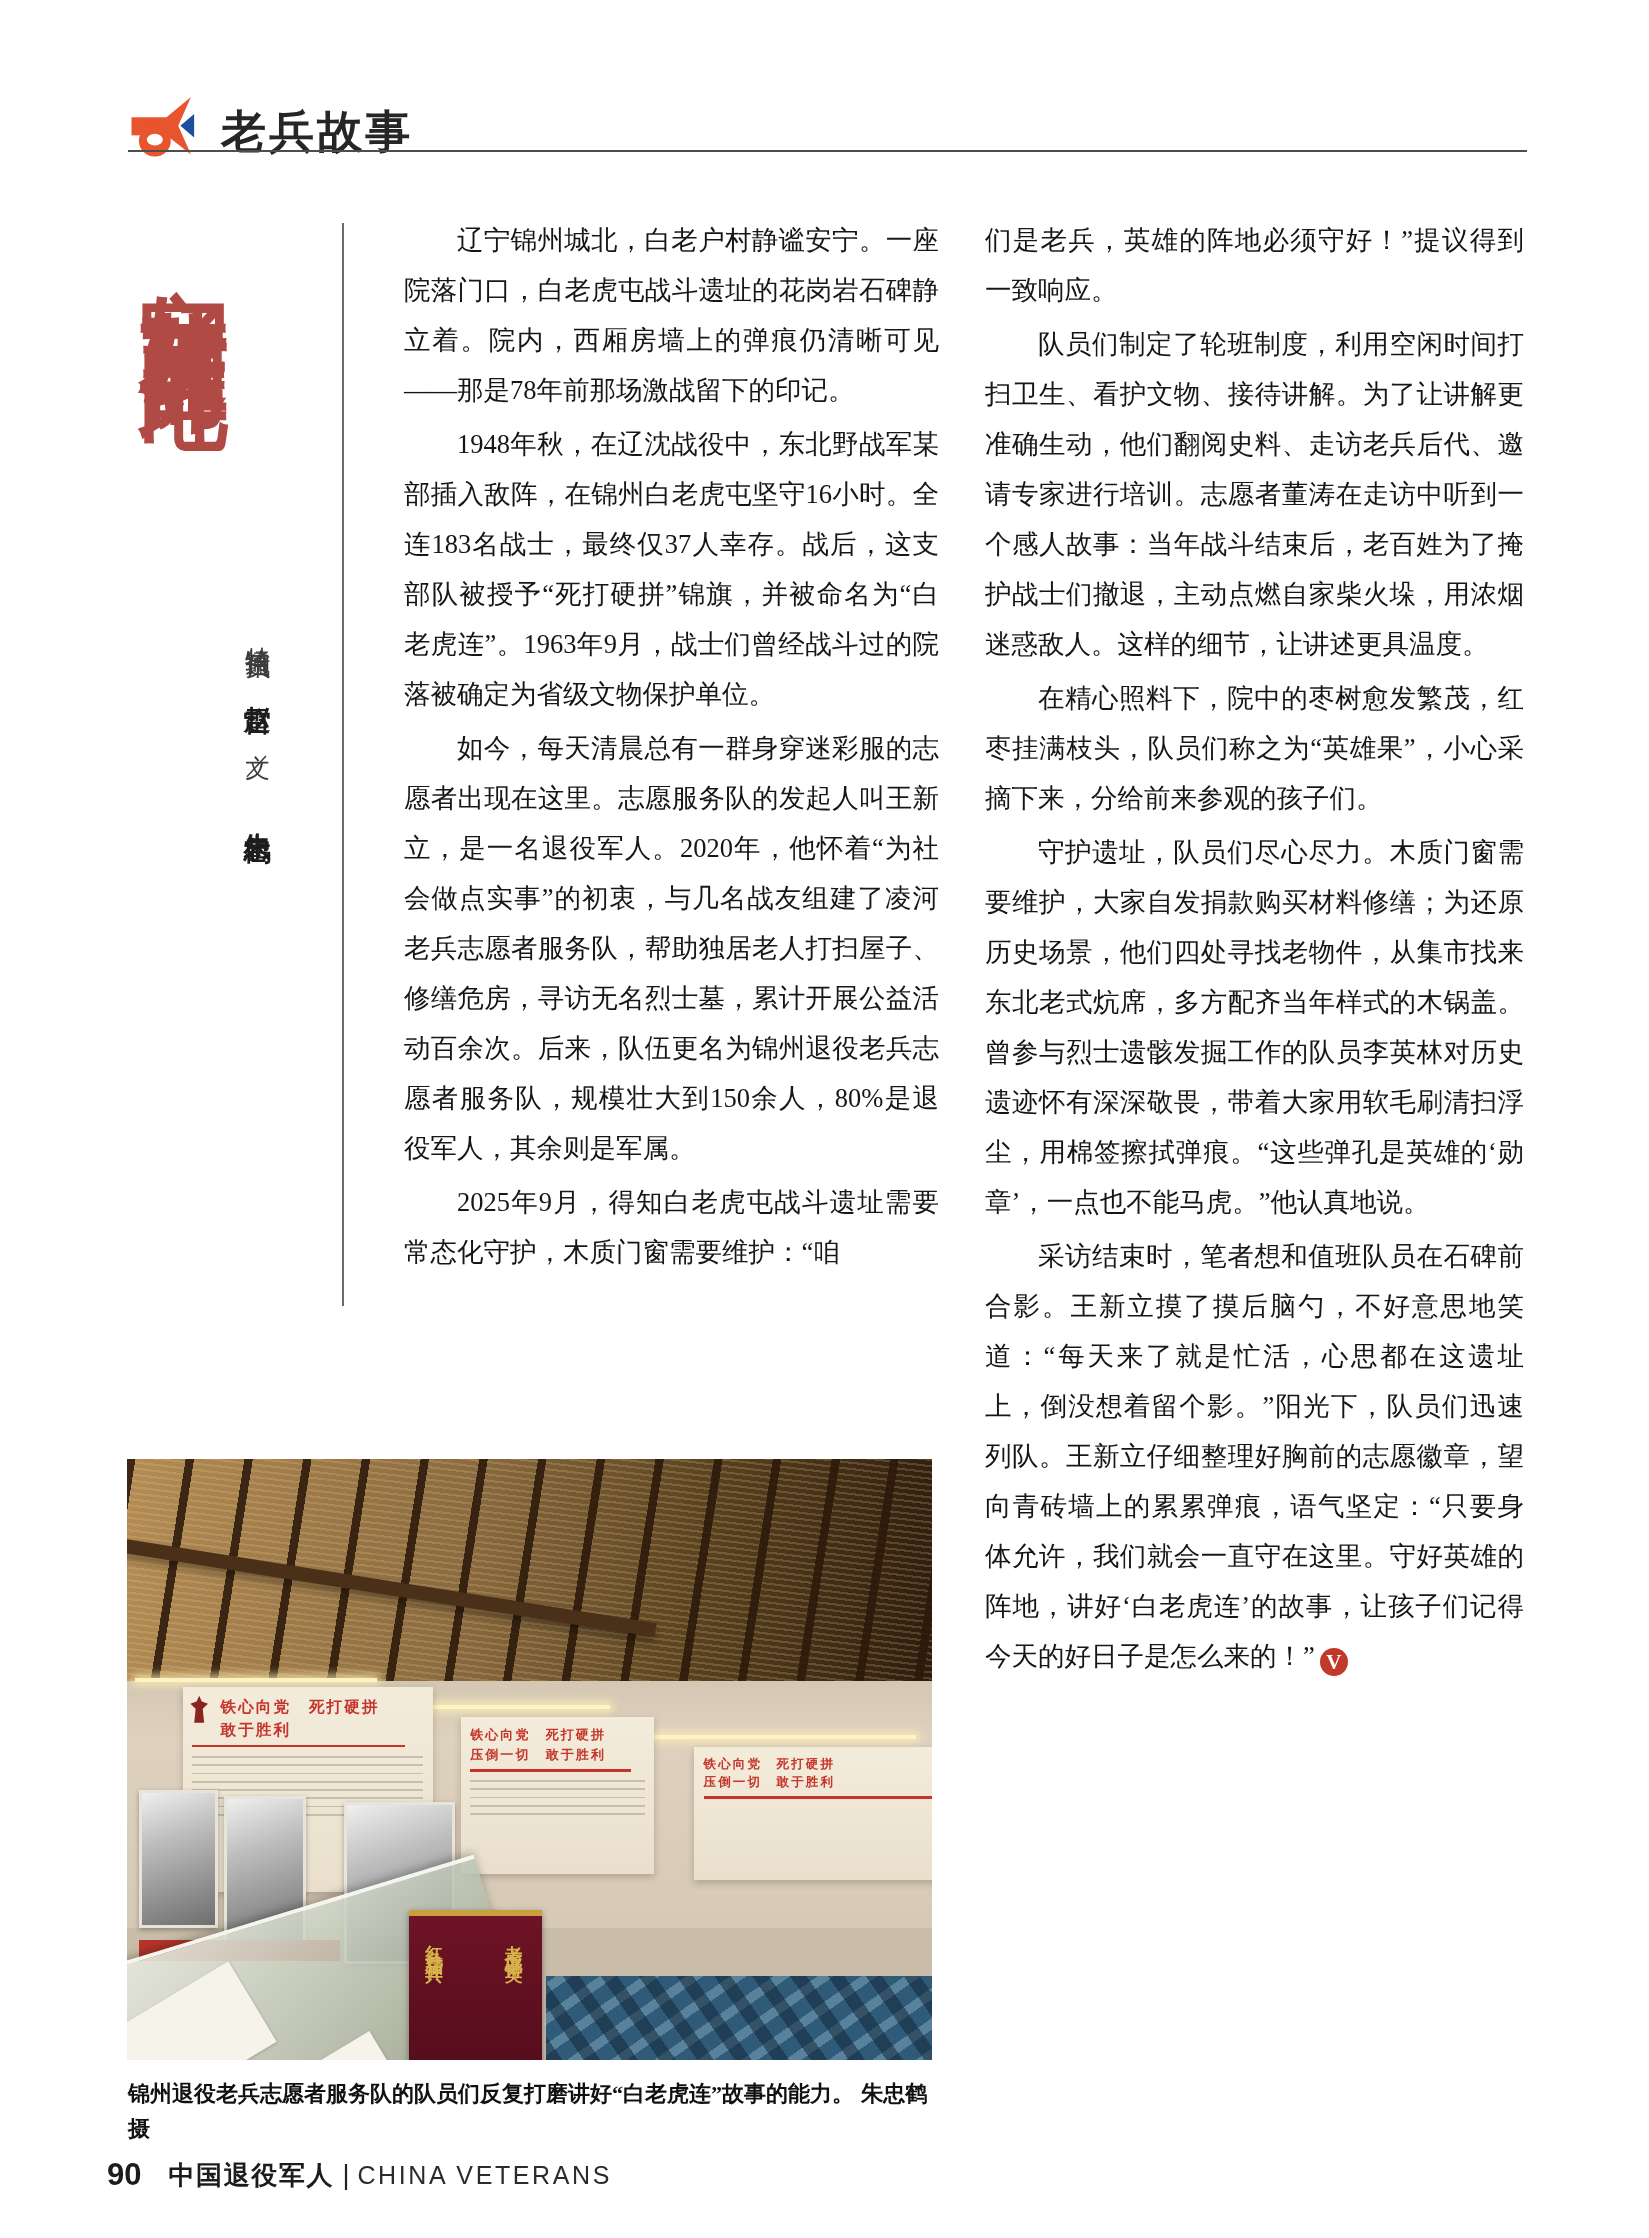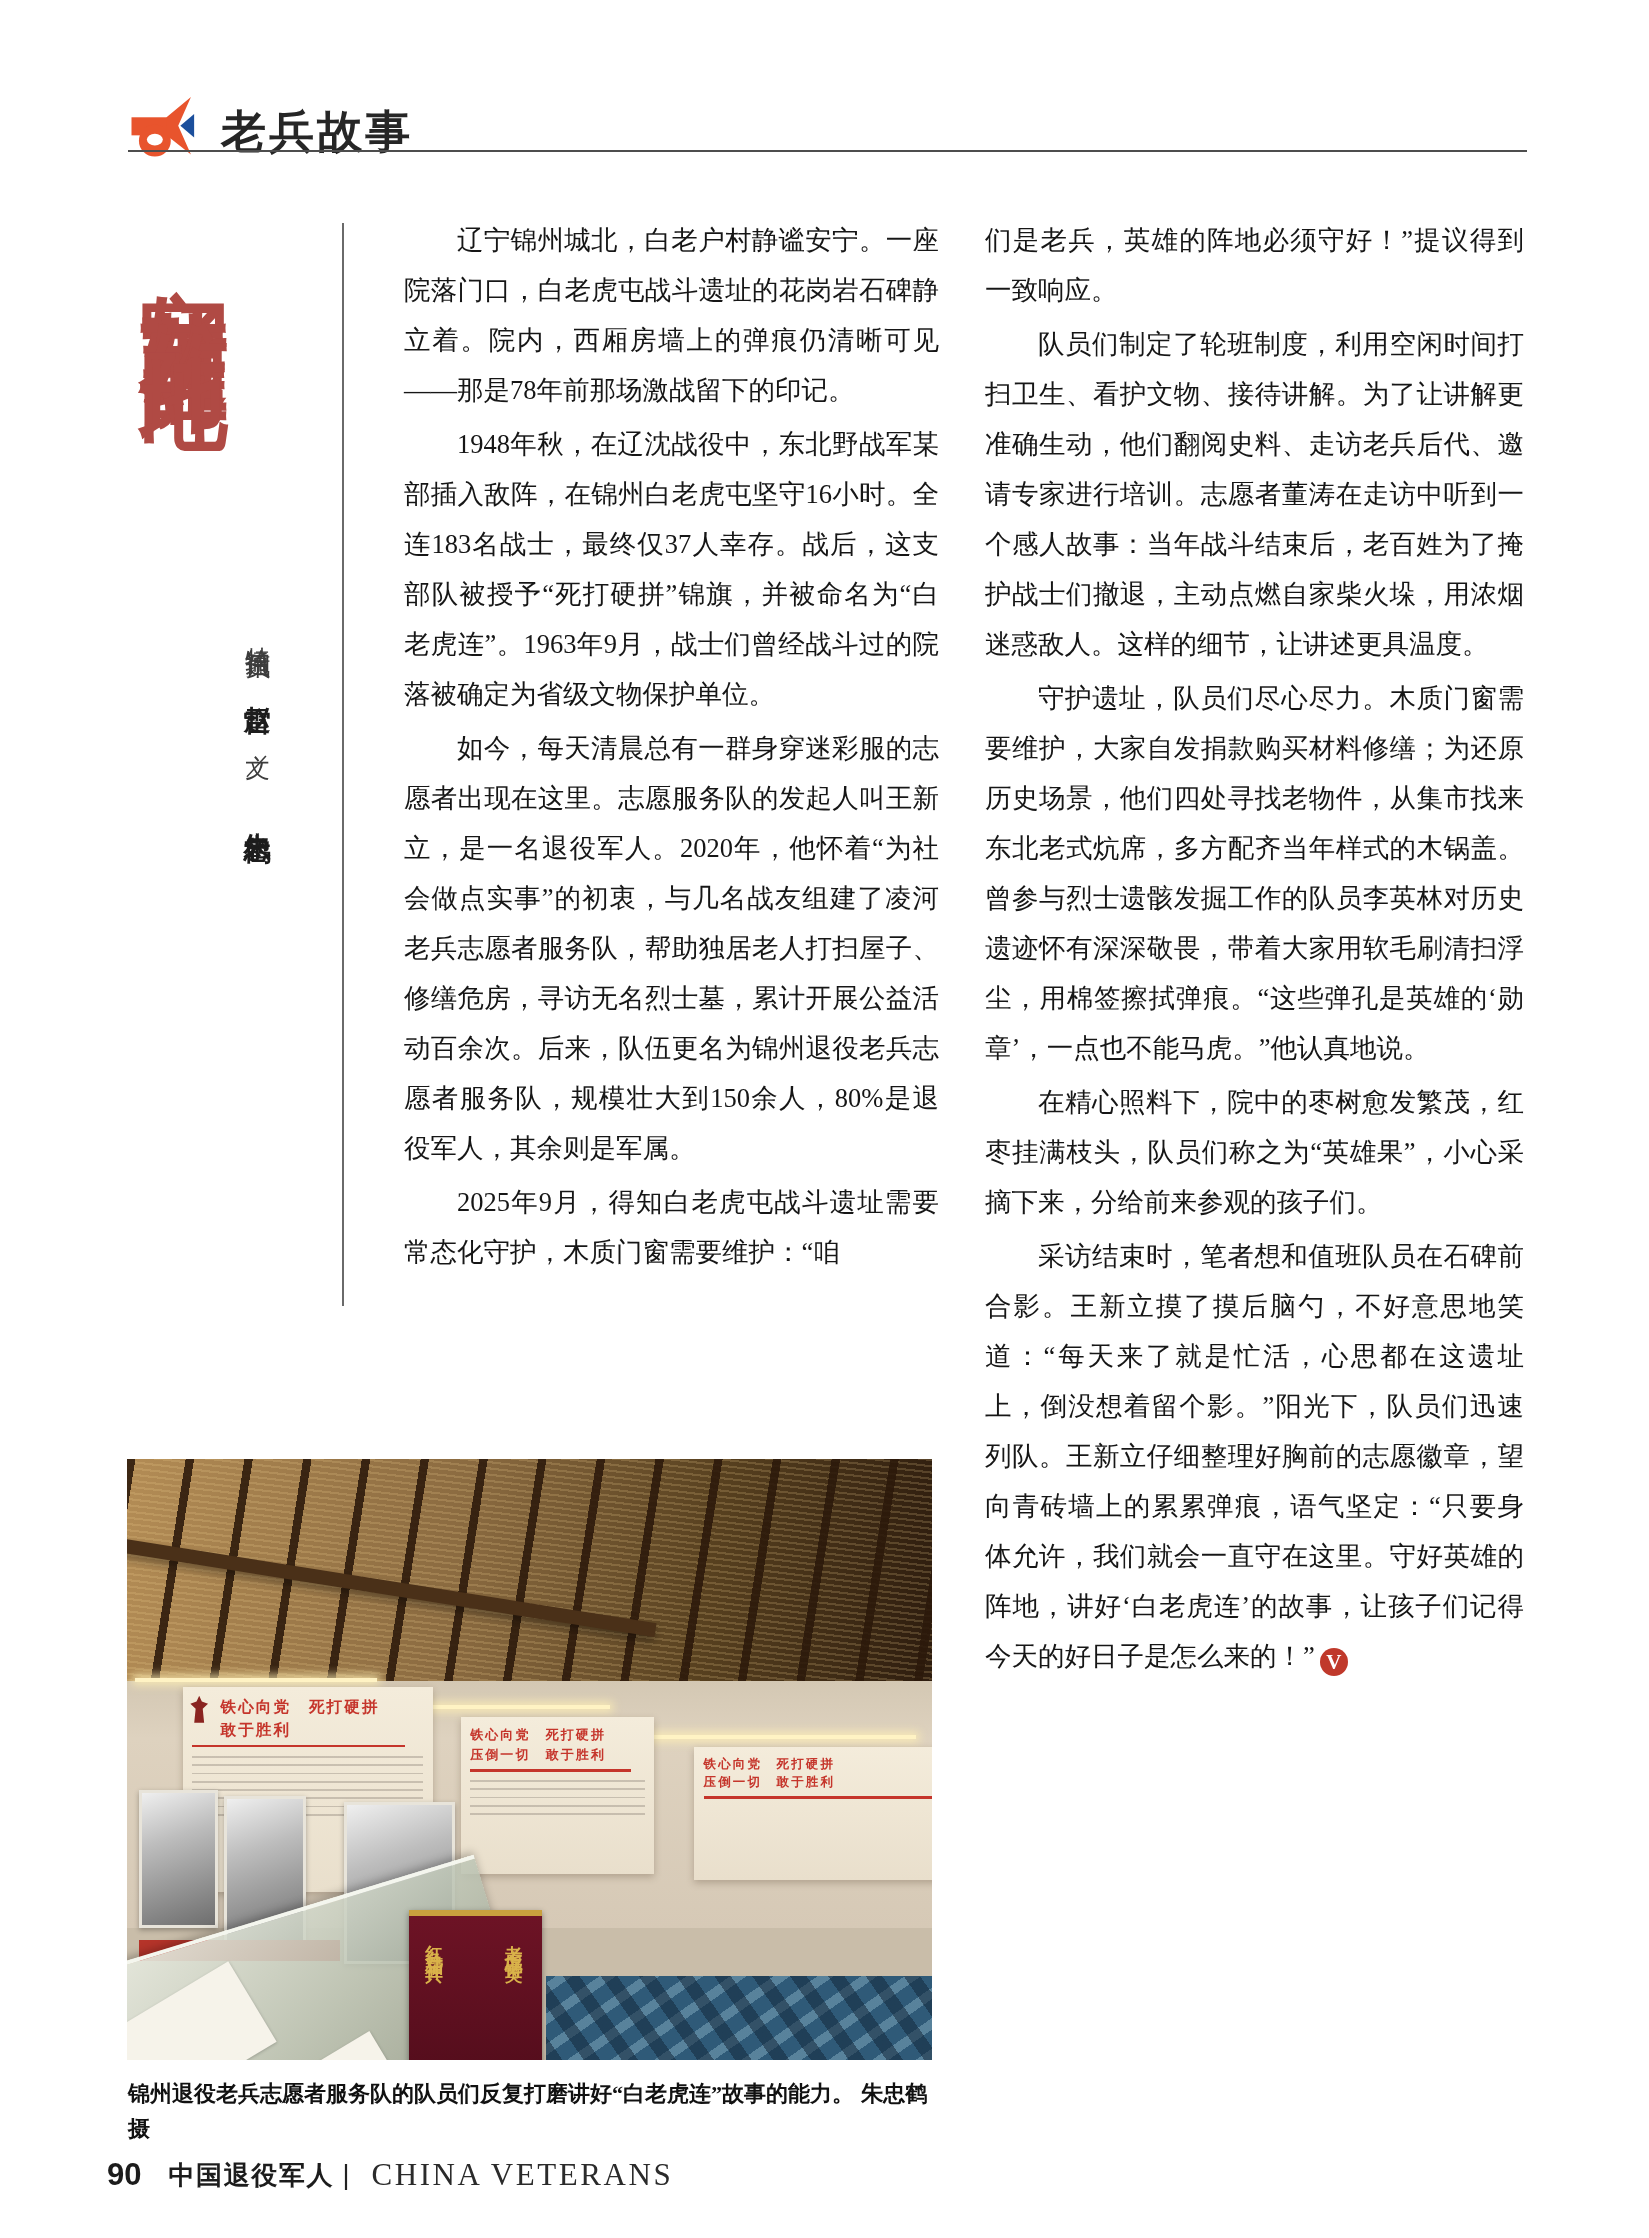--- a/index.html
+++ b/index.html
@@ -131,21 +131,21 @@
   }
   .caption .credit{font-weight:600;margin-left:7.3px;}
   .footer{
     position:absolute;left:107px;top:2157px;display:flex;align-items:center;
     font-family:"Liberation Sans",sans-serif;color:#1c1c1c;
   }
   .pg-num{font-weight:700;font-size:31px;}
   .mag-cn{font-weight:700;font-size:26px;margin-left:27px;letter-spacing:1.6px;}
   .mag-div{font-weight:400;font-size:27px;margin-left:8.3px;color:#222;}
   .mag-en{
-    font-family:Liberation Serif, serif;font-size:31px;margin-left:22px;
+    font-family:Liberation Sans, sans-serif;font-size:25px;margin-left:8px;
     letter-spacing:2.6px;color:#2b2b2b;
   }
 </style>
 </head>
 <body>
 
 <svg class="hdr-logo" viewBox="0 0 130 130" aria-hidden="true">
   <rect x="0" y="42" width="78" height="34" fill="#e8542d"></rect>
   <circle cx="44" cy="86" r="30" fill="#e8542d"></circle>
   <ellipse cx="44" cy="84" rx="15" ry="11" fill="#ffffff"></ellipse>
@@ -178,23 +178,23 @@
     <p class="indent"><span>如今，每天清晨总有一群身穿迷彩服的志愿者出现在这里。志愿服务队的发起人叫王新立，是一名退役军人。2020年，他怀着“为社会做点实事”的初衷，与几名战友组建了凌河老兵志愿者服务队，帮助独居老人打扫屋子、修缮危房，寻访无名烈士墓，累计开展公益活动百余次。后来，队伍更名为锦州退役老兵志愿者服务队，规模壮大到150余人，80%是退役军人，其余则是军属。</span></p>
 
     <p class="indent"><span>2025年9月，得知白老虎屯战斗遗址需要常态化守护，木质门窗需要维护：“咱</span></p>
   </div>
 <div id="col2" class="col">
 
     <p><span>们是老兵，英雄的阵地必须守好！”提议得到一致响应。</span></p>
 
     <p class="indent"><span>队员们制定了轮班制度，利用空闲时间打扫卫生、看护文物、接待讲解。为了让讲解更准确生动，他们翻阅史料、走访老兵后代、邀请专家进行培训。志愿者董涛在走访中听到一个感人故事：当年战斗结束后，老百姓为了掩护战士们撤退，主动点燃自家柴火垛，用浓烟迷惑敌人。这样的细节，让讲述更具温度。</span></p>
 
+    <p class="indent"><span>在精心照料下，院中的枣树愈发繁茂，红枣挂满枝头，队员们称之为“英雄果”，小心采摘下来，分给前来参观的孩子们。</span></p>
+
     <p class="indent"><span>守护遗址，队员们尽心尽力。木质门窗需要维护，大家自发捐款购买材料修缮；为还原历史场景，他们四处寻找老物件，从集市找来东北老式炕席，多方配齐当年样式的木锅盖。曾参与烈士遗骸发掘工作的队员李英林对历史遗迹怀有深深敬畏，带着大家用软毛刷清扫浮尘，用棉签擦拭弹痕。“这些弹孔是英雄的‘勋章’，一点也不能马虎。”他认真地说。</span></p>
-
-    <p class="indent"><span>在精心照料下，院中的枣树愈发繁茂，红枣挂满枝头，队员们称之为“英雄果”，小心采摘下来，分给前来参观的孩子们。</span></p>
 
 
     <p class="indent"><span>采访结束时，笔者想和值班队员在石碑前合影。王新立摸了摸后脑勺，不好意思地笑道：“每天来了就是忙活，心思都在这遗址上，倒没想着留个影。”阳光下，队员们迅速列队。王新立仔细整理好胸前的志愿徽章，望向青砖墙上的累累弹痕，语气坚定：“只要身体允许，我们就会一直守在这里。守好英雄的阵地，讲好‘白老虎连’的故事，让孩子们记得今天的好日子是怎么来的！”</span><span class="endmark">V</span></p>
   </div>
 
 <div class="photo">
   <div class="ph-wall"></div>
   <div class="ph-ceiling"></div>
   <div class="ph-beam"></div>
 

